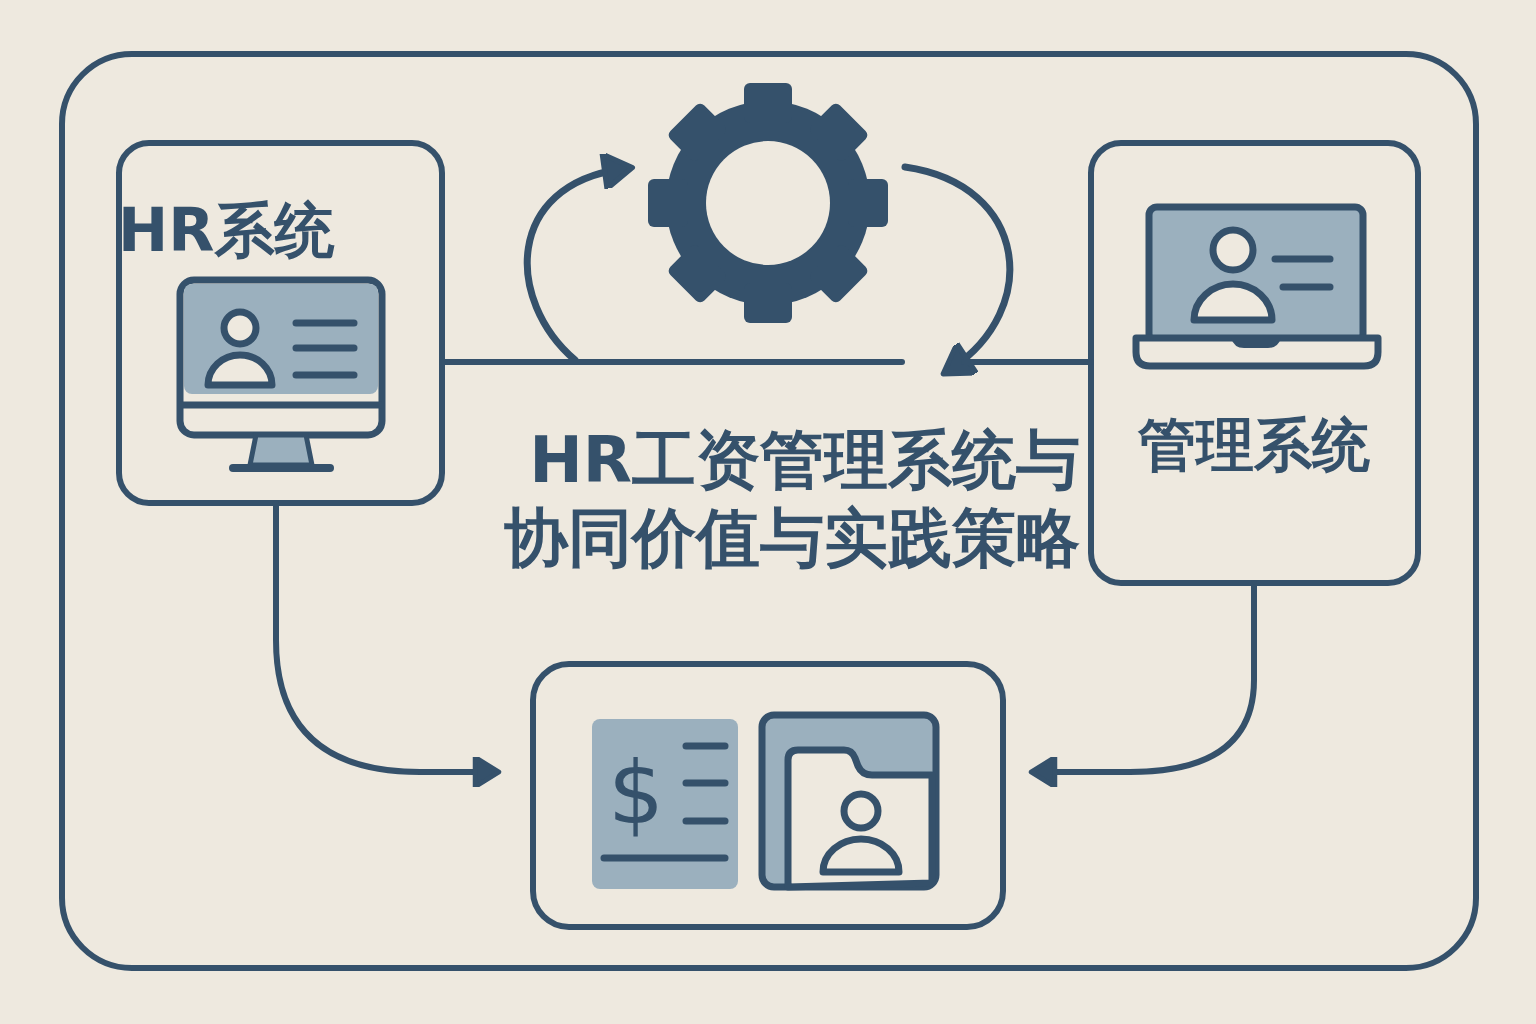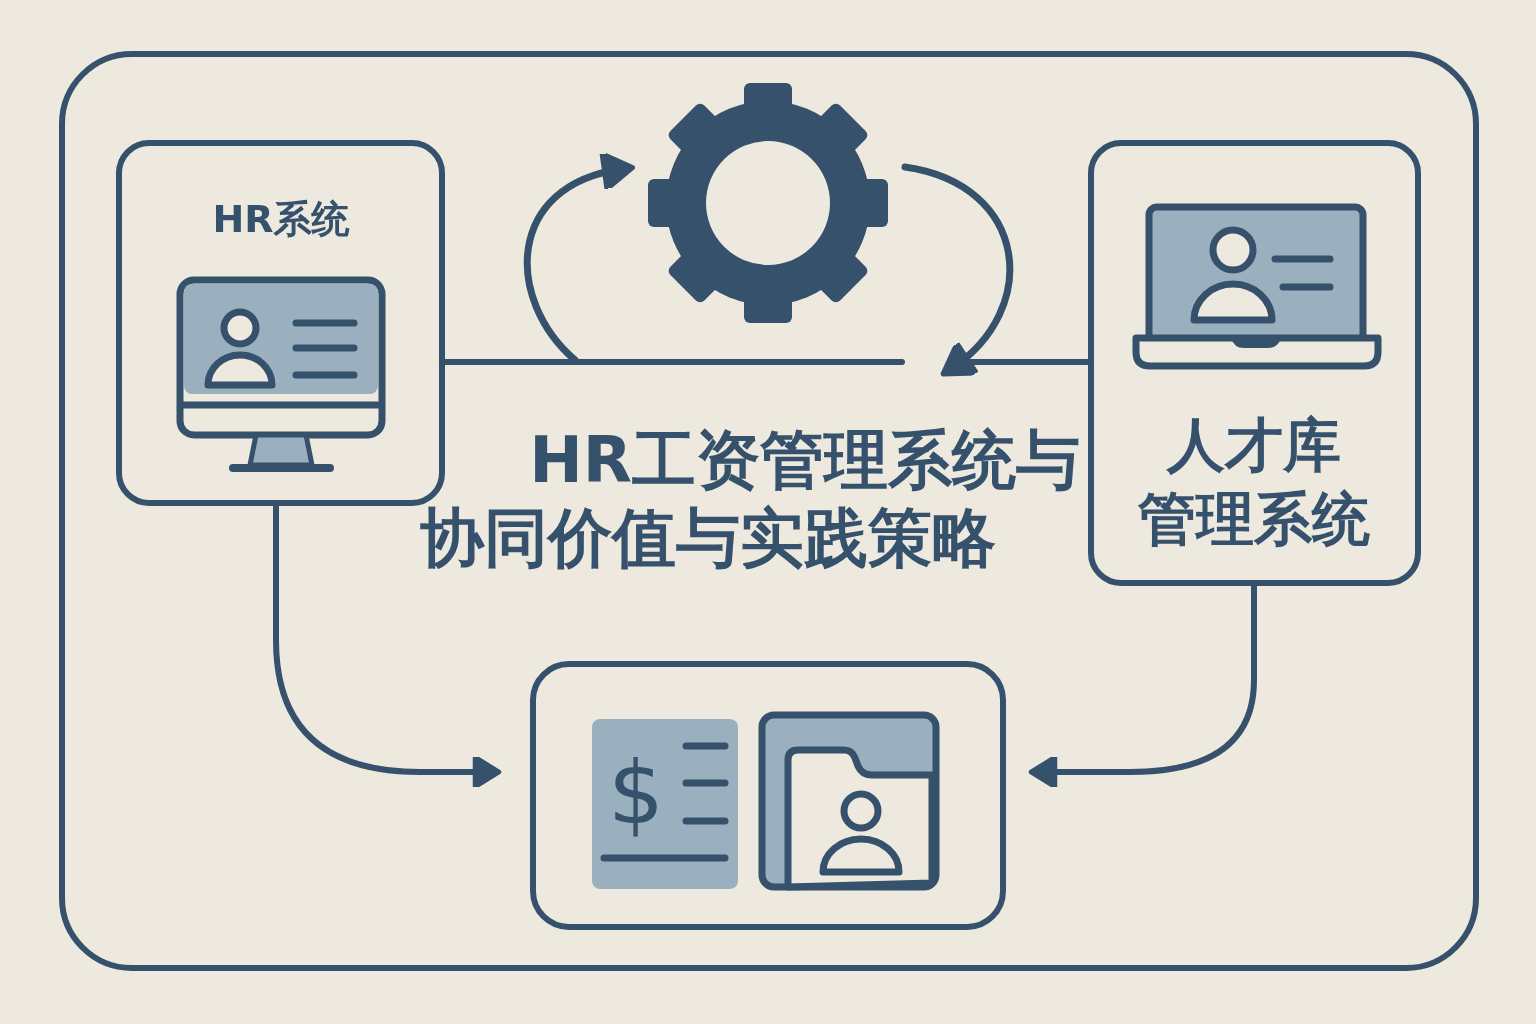--- a/index.html
+++ b/index.html
@@ -10,31 +10,31 @@
       position: relative;
     }
     #canvas { position: absolute; left: 0; top: 0; }
     .label {
       position: absolute;
       color: #35516b;
       font-weight: bold;
       white-space: nowrap;
       line-height: 1;
     }
-    #hr-label { left: 118px; top: 200px; width: 326px; text-align: center; font-size: 38px; }
+    #hr-label { left: 118px; top: 200px; width: 326px; font-size: 60px; }
     #talent-label {
       left: 1090px; top: 408px; width: 328px; text-align: center;
       font-size: 58px; line-height: 74px;
     }
     #title {
       left: 420px; top: 404px; width: 660px; text-align: right;
       font-size: 64px; line-height: 78px; margin-top: 17px;
     }
     #title .ln { display: block; }
-    #title .ln3 { text-align: left; }
+    #title .ln3 { text-align: right; }
   </style>
 </head>
 <body>
 
 <svg id="canvas" width="1536" height="1024" viewBox="0 0 1536 1024">
   <defs>
     <marker id="arrowhead" viewBox="0 0 10 10" refX="6" refY="5" markerWidth="5" markerHeight="5" orient="auto-start-reverse">
       <path d="M1,0 L9,5 L1,10 Z" fill="#35516b" stroke="#35516b" stroke-width="1.5" stroke-linejoin="round"></path>
     </marker>
   </defs>
@@ -125,20 +125,19 @@
     <line x1="442" y1="362" x2="902" y2="362"></line>
     <line x1="1091" y1="362" x2="964" y2="362"></line>
     <path d="M276,503 L276,640 Q276,772 420,772 L490,772" marker-end="url(#arrowhead)"></path>
     <path d="M1254,583 L1254,680 Q1254,772 1130,772 L1040,772" marker-end="url(#arrowhead)"></path>
   </g>
 </svg>
 
 <div id="hr-label" class="label">HR系统</div>
 
 <div id="talent-label" class="label">
-  <div>人才库</div>
   <div>管理系统</div>
 </div>
 
 <div id="title" class="label">
   <span class="ln">HR工资管理系统与</span>
   <span class="ln ln3">协同价值与实践策略</span>
 </div>
 
 </body></html>

